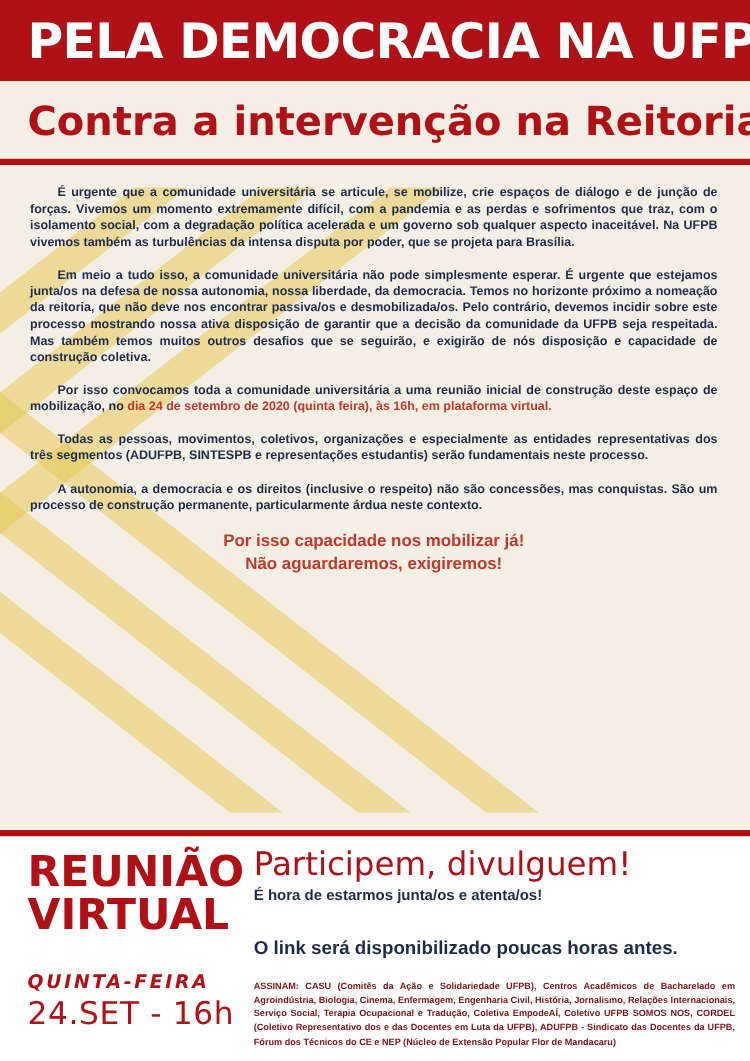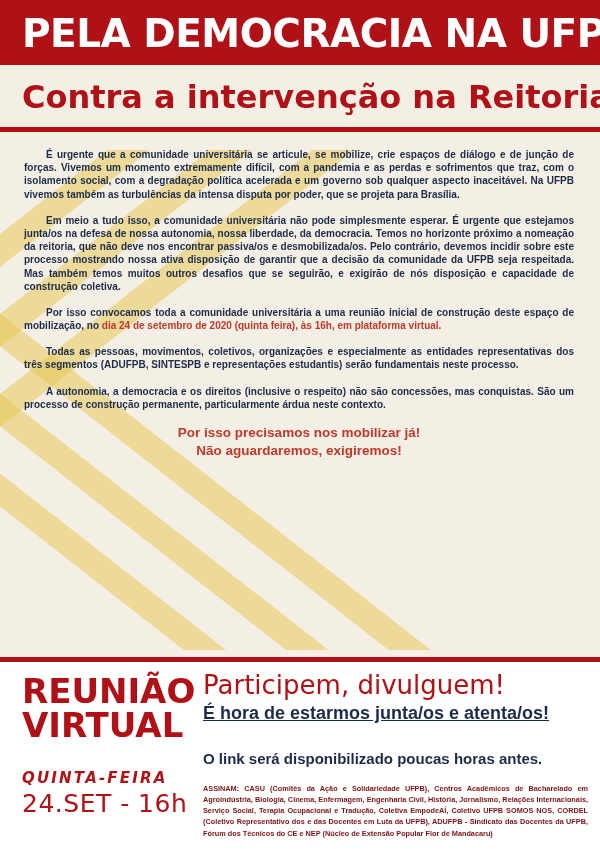--- a/index.html
+++ b/index.html
@@ -150,25 +150,24 @@
   }
   .cta-main {
     color: #b01116;
     font-size: 26px;
     font-weight: normal;
     line-height: 1.05;
     font-family: "DejaVu Sans", sans-serif;
   }
   .cta-sub {
     color: #1d2b4b;
-    font-size: 18px;
+    font-size: 12px;
     font-weight: bold;
     line-height: 1.15;
     margin-top: 4px;
-    text-decoration: underline;
   }
   .link-note {
     color: #1d2b4b;
     font-size: 15px;
     font-weight: bold;
     line-height: 1.25;
     margin-top: 26px;
   }
   .signature {
     color: #7d1217;
@@ -204,21 +203,21 @@
     <div class="stripe" style="left:-60px; top:280px; transform: rotate(38deg);"></div>
   </div>
 
   <div class="content">
     <p>É urgente que a comunidade universitária se articule, se mobilize, crie espaços de diálogo e de junção de forças. Vivemos um momento extremamente difícil, com a pandemia e as perdas e sofrimentos que traz, com o isolamento social, com a degradação política acelerada e um governo sob qualquer aspecto inaceitável. Na UFPB vivemos também as turbulências da intensa disputa por poder, que se projeta para Brasília.</p>
     <p>Em meio a tudo isso, a comunidade universitária não pode simplesmente esperar. É urgente que estejamos junta/os na defesa de nossa autonomia, nossa liberdade, da democracia. Temos no horizonte próximo a nomeação da reitoria, que não deve nos encontrar passiva/os e desmobilizada/os. Pelo contrário, devemos incidir sobre este processo mostrando nossa ativa disposição de garantir que a decisão da comunidade da UFPB seja respeitada. Mas também temos muitos outros desafios que se seguirão, e exigirão de nós disposição e capacidade de construção coletiva.</p>
     <p><span>Por isso convocamos toda a comunidade universitária a uma reunião inicial de construção deste espaço de mobilização, no </span><span class="hl">dia 24 de setembro de 2020 (quinta feira), às 16h, em plataforma virtual.</span></p>
     <p>Todas as pessoas, movimentos, coletivos, organizações e especialmente as entidades representativas dos três segmentos (ADUFPB, SINTESPB e representações estudantis) serão fundamentais neste processo.</p>
     <p>A autonomia, a democracia e os direitos (inclusive o respeito) não são concessões, mas conquistas. São um processo de construção permanente, particularmente árdua neste contexto.</p>
     <div class="callout">
-      <div>Por isso precisamos nos mobilizar já!</div>
+      <div>Por isso capacidade nos mobilizar já!</div>
       <div>Não aguardaremos, exigiremos!</div>
     </div>
   </div>
 
   <div class="bottom">
     <div class="bottom-top-rule"></div>
     <div class="bottom-inner">
       <div class="meeting-col">
         <div class="meeting-line">REUNIÃO</div>
         <div class="meeting-line">VIRTUAL</div>

